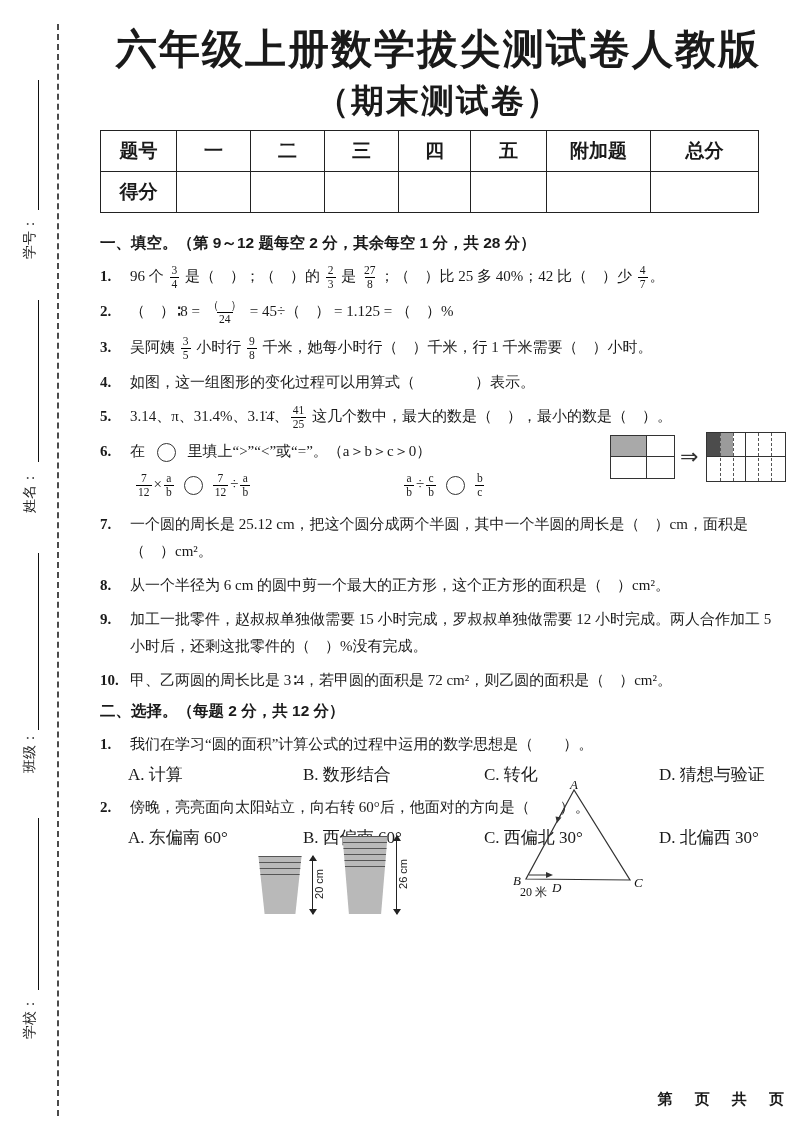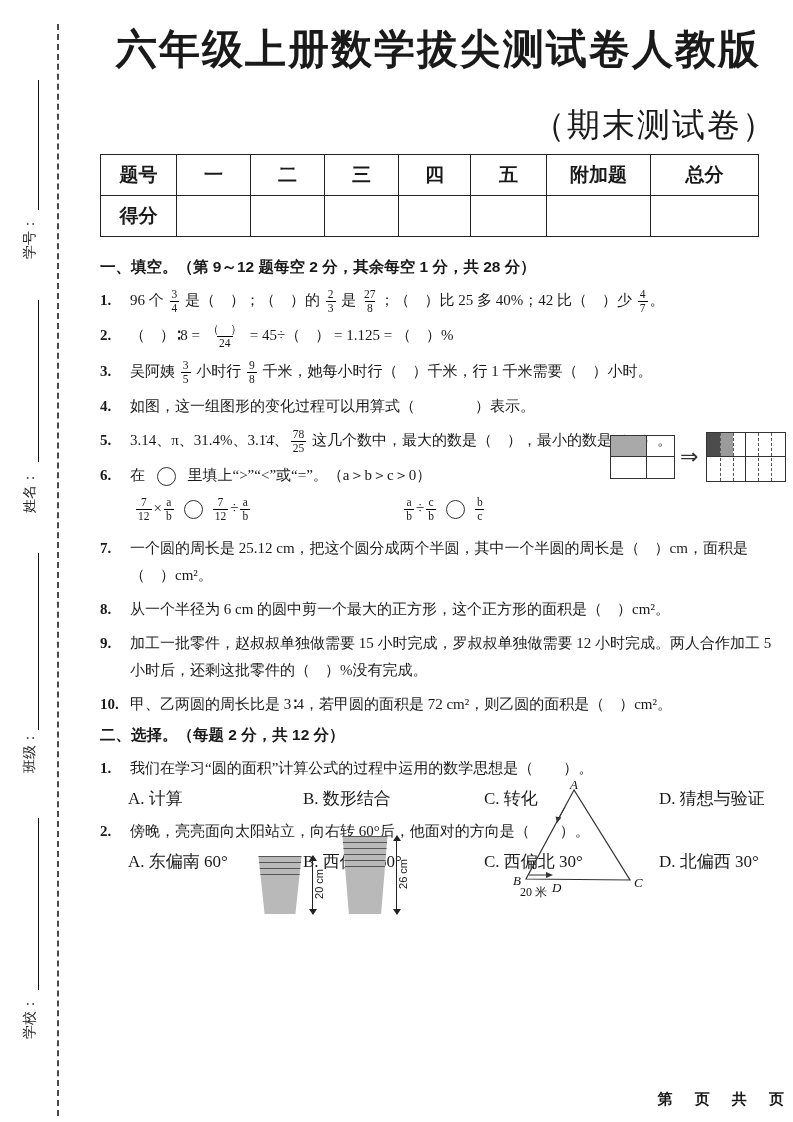--- a/index.html
+++ b/index.html
@@ -18,21 +18,21 @@
     font-family:"Liberation Sans", sans-serif;
   }
   .side-line{ position:absolute; left:38px; width:1px; background:#111; }
   
   .content{ margin:0 16px 0 100px; }
   .title{
     padding-top:26px; text-align:center; font-size:41px; font-weight:bold;
     font-family:"Liberation Sans", sans-serif; letter-spacing:2px; line-height:1.15;
   }
   .subtitle{
-    margin-top:30px; text-align:right; font-size:33px; font-weight:normal;
+    margin-top:6px; text-align:center; font-size:33px; font-weight:bold;
     font-family:"Liberation Sans", sans-serif; letter-spacing:2px;
   }
   .meta{
     margin-top:16px; text-align:right; font-size:16px; padding-right:4px;
     font-family:"Liberation Sans", sans-serif;
   }
   
   table.score{
     border-collapse:collapse; margin-top:6px; width:658px; table-layout:fixed;
     font-family:"Liberation Sans", sans-serif;
@@ -209,21 +209,21 @@
               <span class="den">8</span>
             </span> 千米，她每小时行（　）千米，行 1 千米需要（　）小时。</span>
         </div>
         <div class="q q4">
           <span class="qnum">4.</span>
           <span class="qbody">如图，这一组图形的变化过程可以用算式（　　　　）表示。</span>
         </div>
         <div class="q q5">
           <span class="qnum">5.</span>
           <span class="qbody">3.14、π、31.4%、3.1̇4̇、<span class="frac">
-              <span class="num">78</span>
+              <span class="num">41</span>
               <span class="den">25</span>
             </span> 这几个数中，最大的数是（　），最小的数是（　）。</span>
         </div>
         <div class="q q6">
           <span class="qnum">6.</span>
           <span class="qbody">在 <span class="cmp"></span> 里填上“&gt;”“&lt;”或“=”。（a＞b＞c＞0）<div class="formula-row">
               <span class="formula-group"><span class="frac">
                   <span class="num">7</span>
                   <span class="den">12</span>
                 </span>×<span class="frac">

